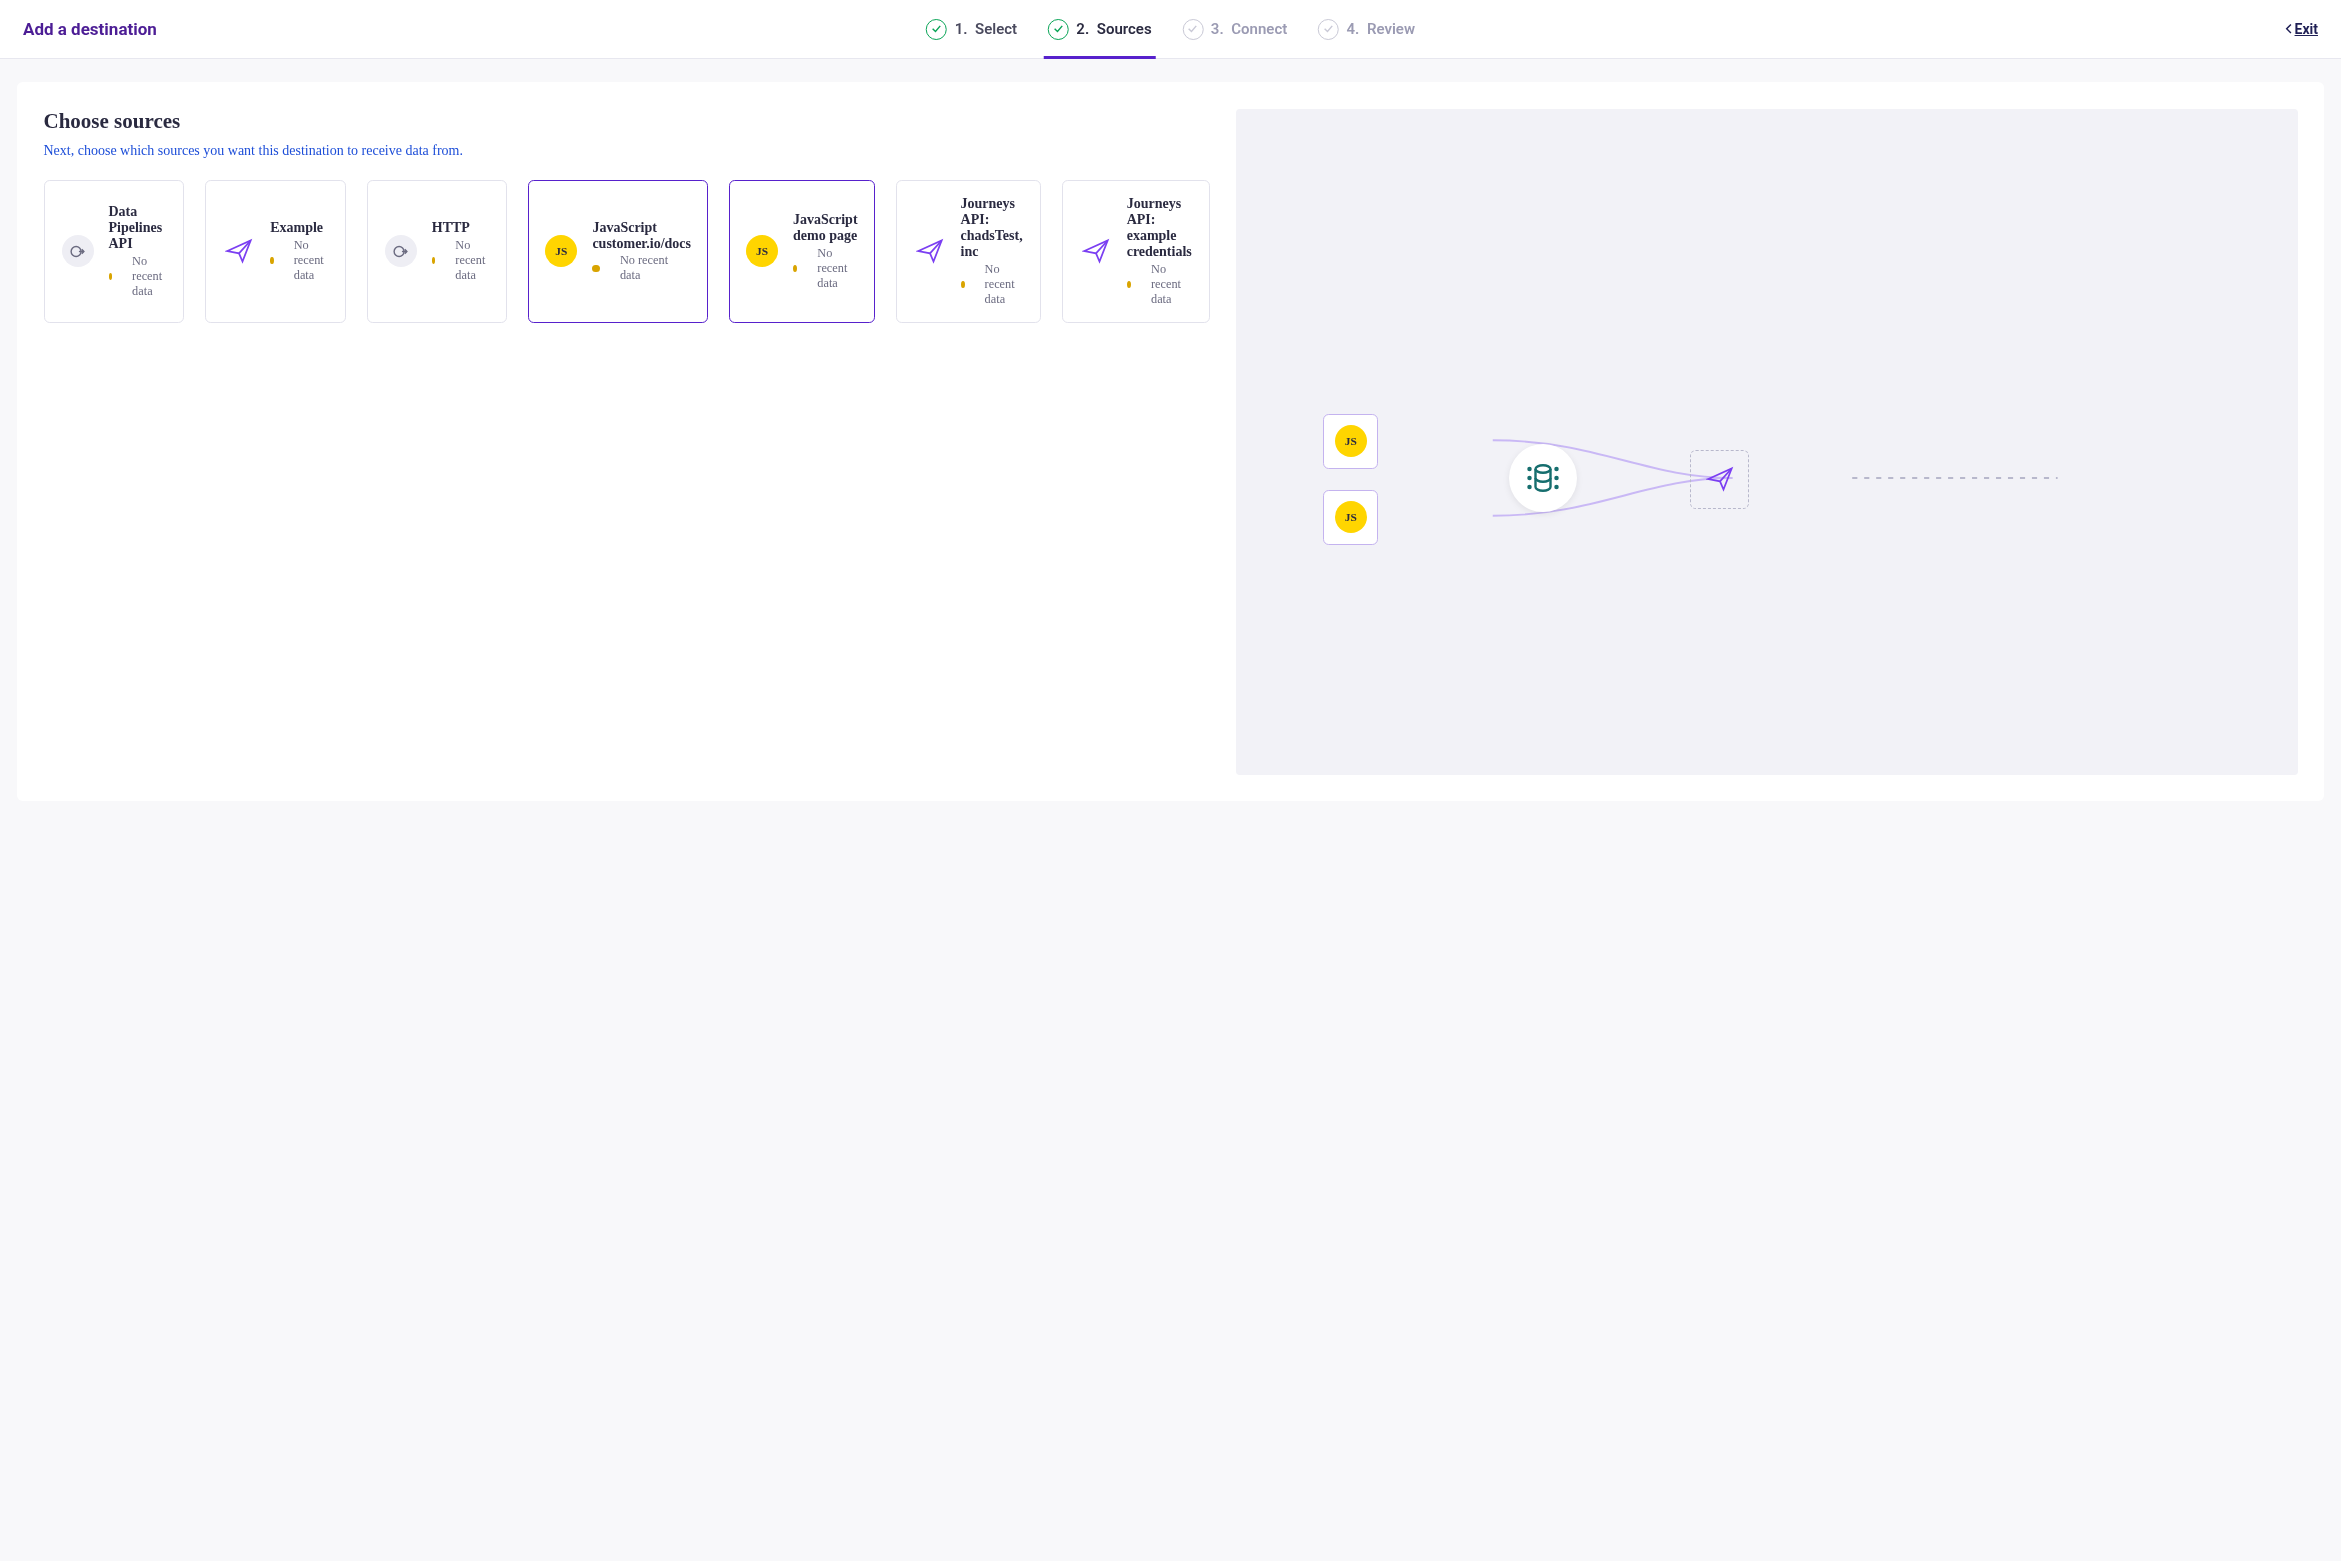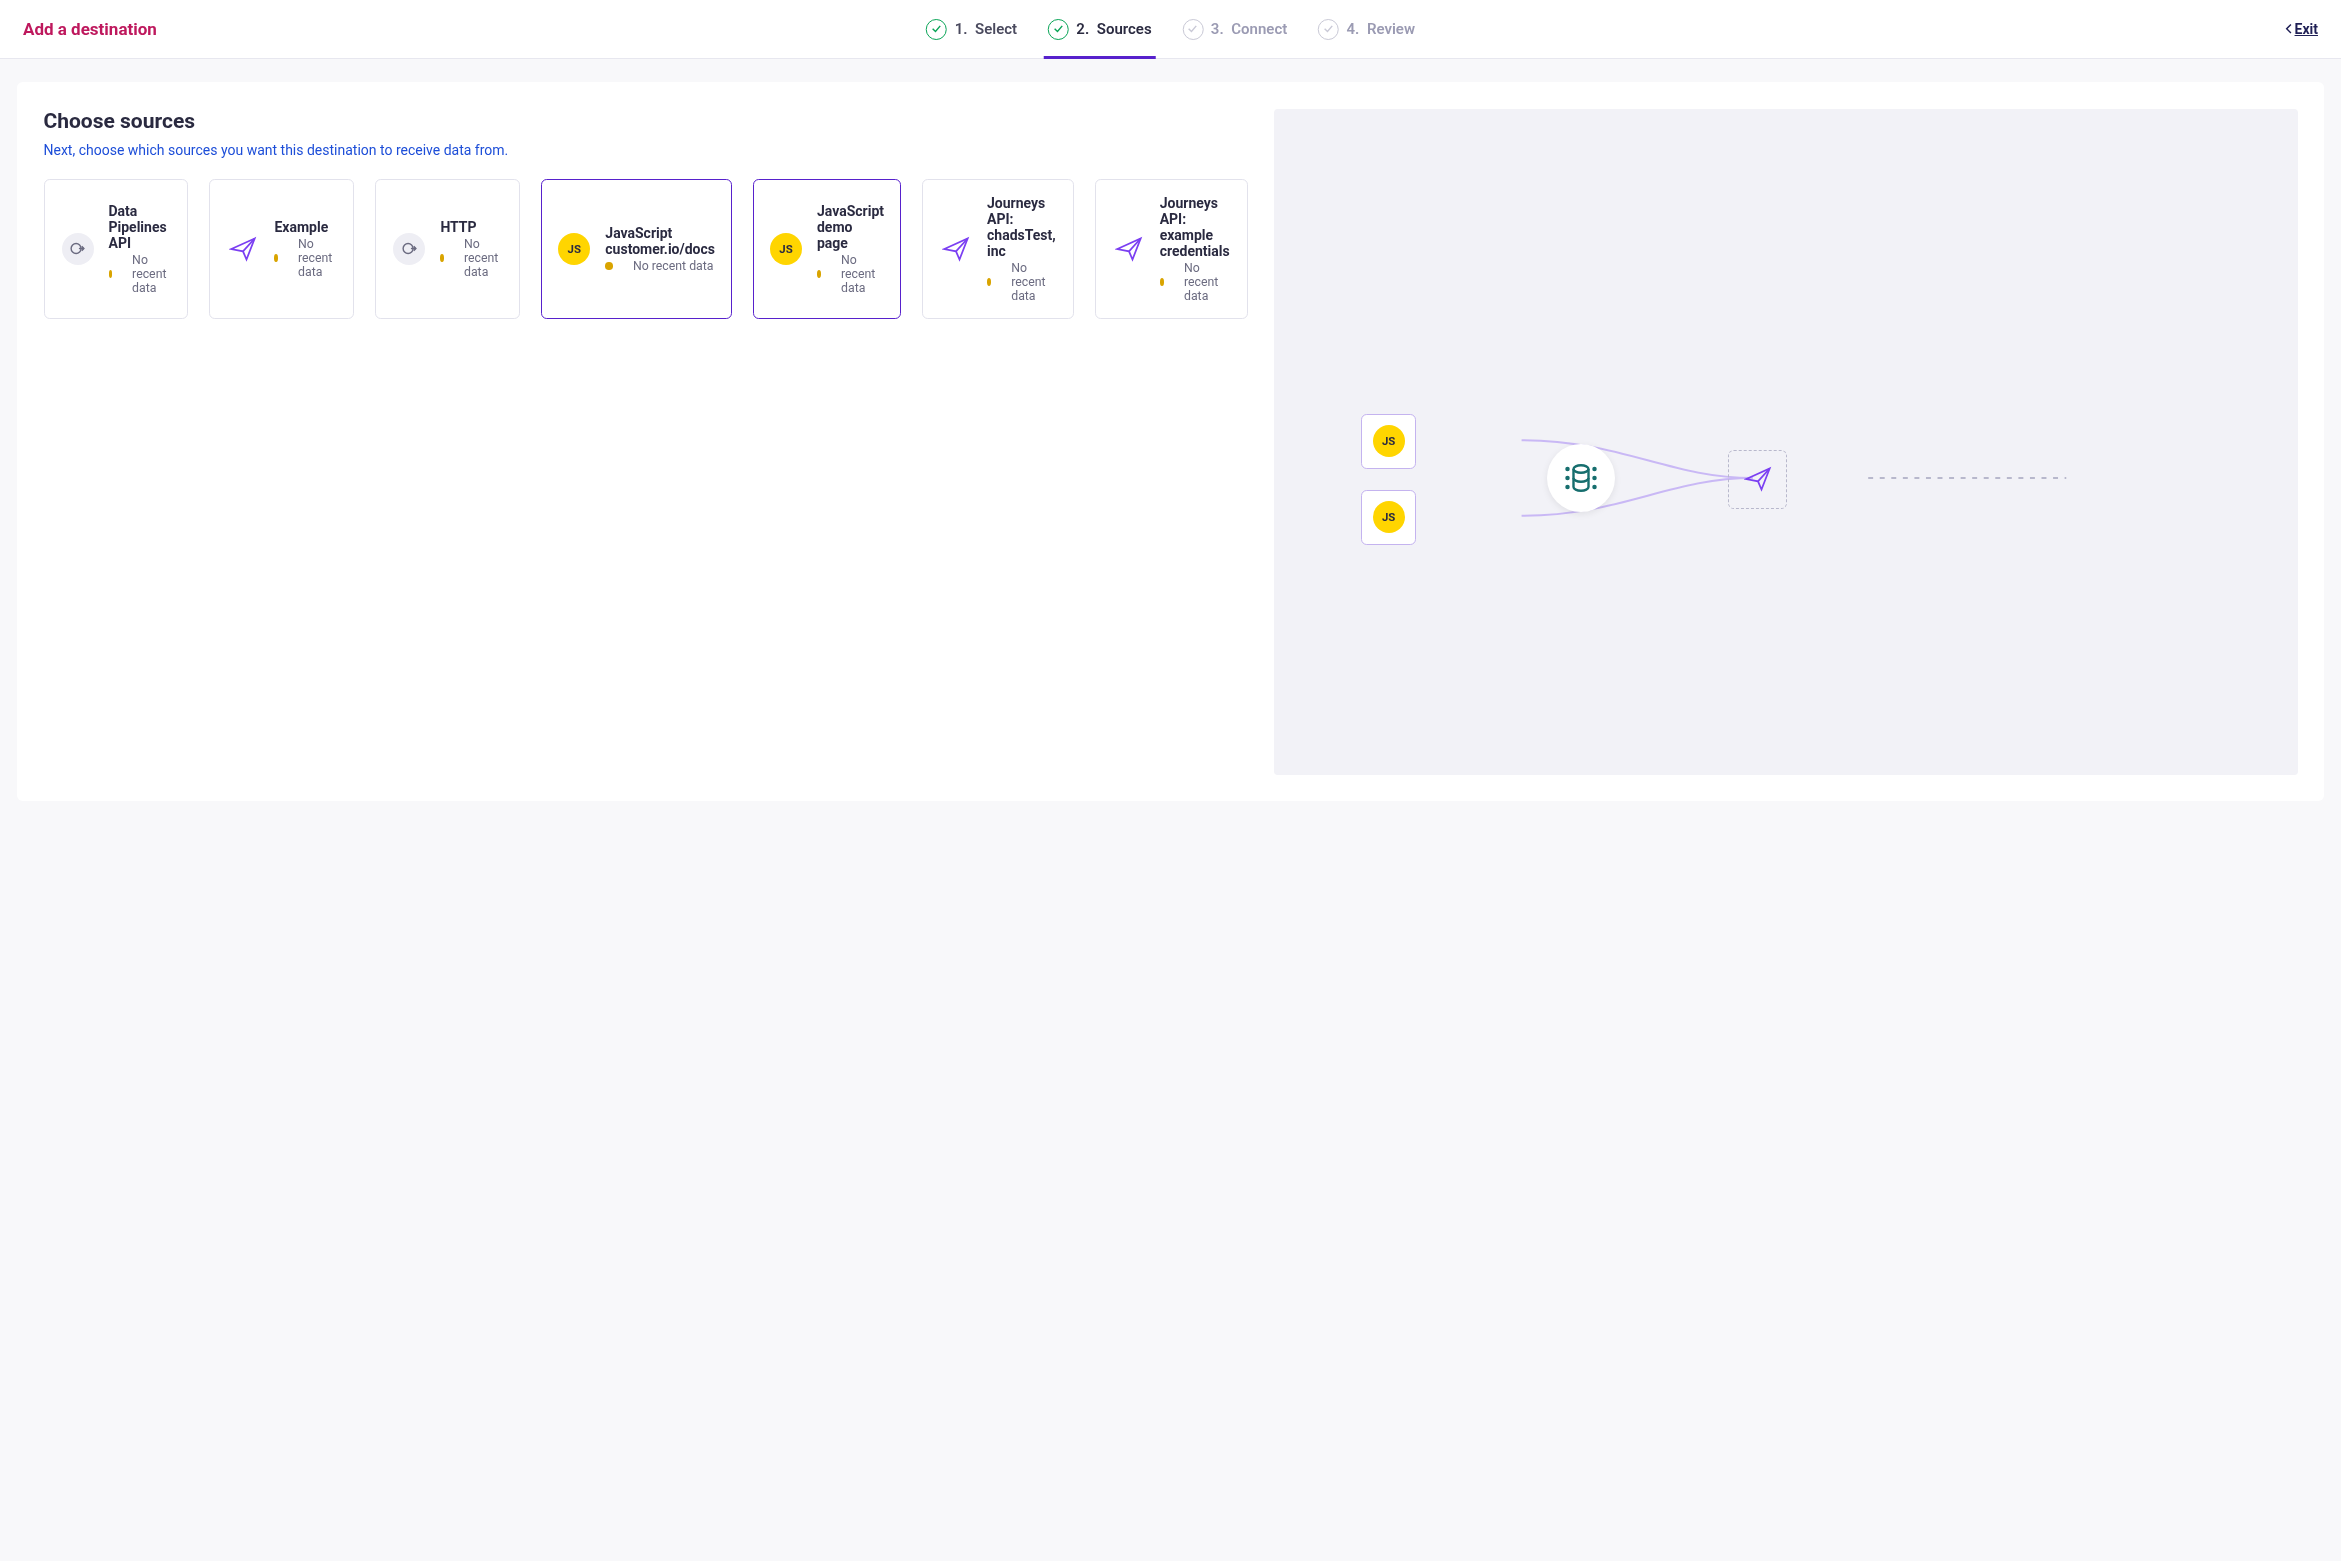--- a/index.html
+++ b/index.html
@@ -14,21 +14,21 @@
     border-bottom: 0.9px solid #e7e7ef;
     height: 59px;
     display: flex;
     align-items: center;
     padding: 0 23px;
     position: relative;
   }
   .topbar-title {
     font-size: 17px;
     font-weight: 700;
-    color: #be185d;
+    color: #4c1d95;
   }
   .stepper {
     position: absolute;
     left: 50%;
     transform: translateX(-50%);
     display: flex;
     align-items: center;
     gap: 23px;
     height: 100%;
   }
@@ -76,20 +76,21 @@
   .page {
     padding: 23px 17px;
   }
   .card {
     background: #ffffff;
     border-radius: 5.7px;
     padding: 26.5px;
     display: flex;
     gap: 26.5px;
     min-height: 719px;
+    font-family: Liberation Serif, serif;
   }
   .left {
     flex: 0 0 587px;
   }
   .right {
     flex: 1;
     background: #f2f2f7;
     border-radius: 3.8px;
     position: relative;
   }

